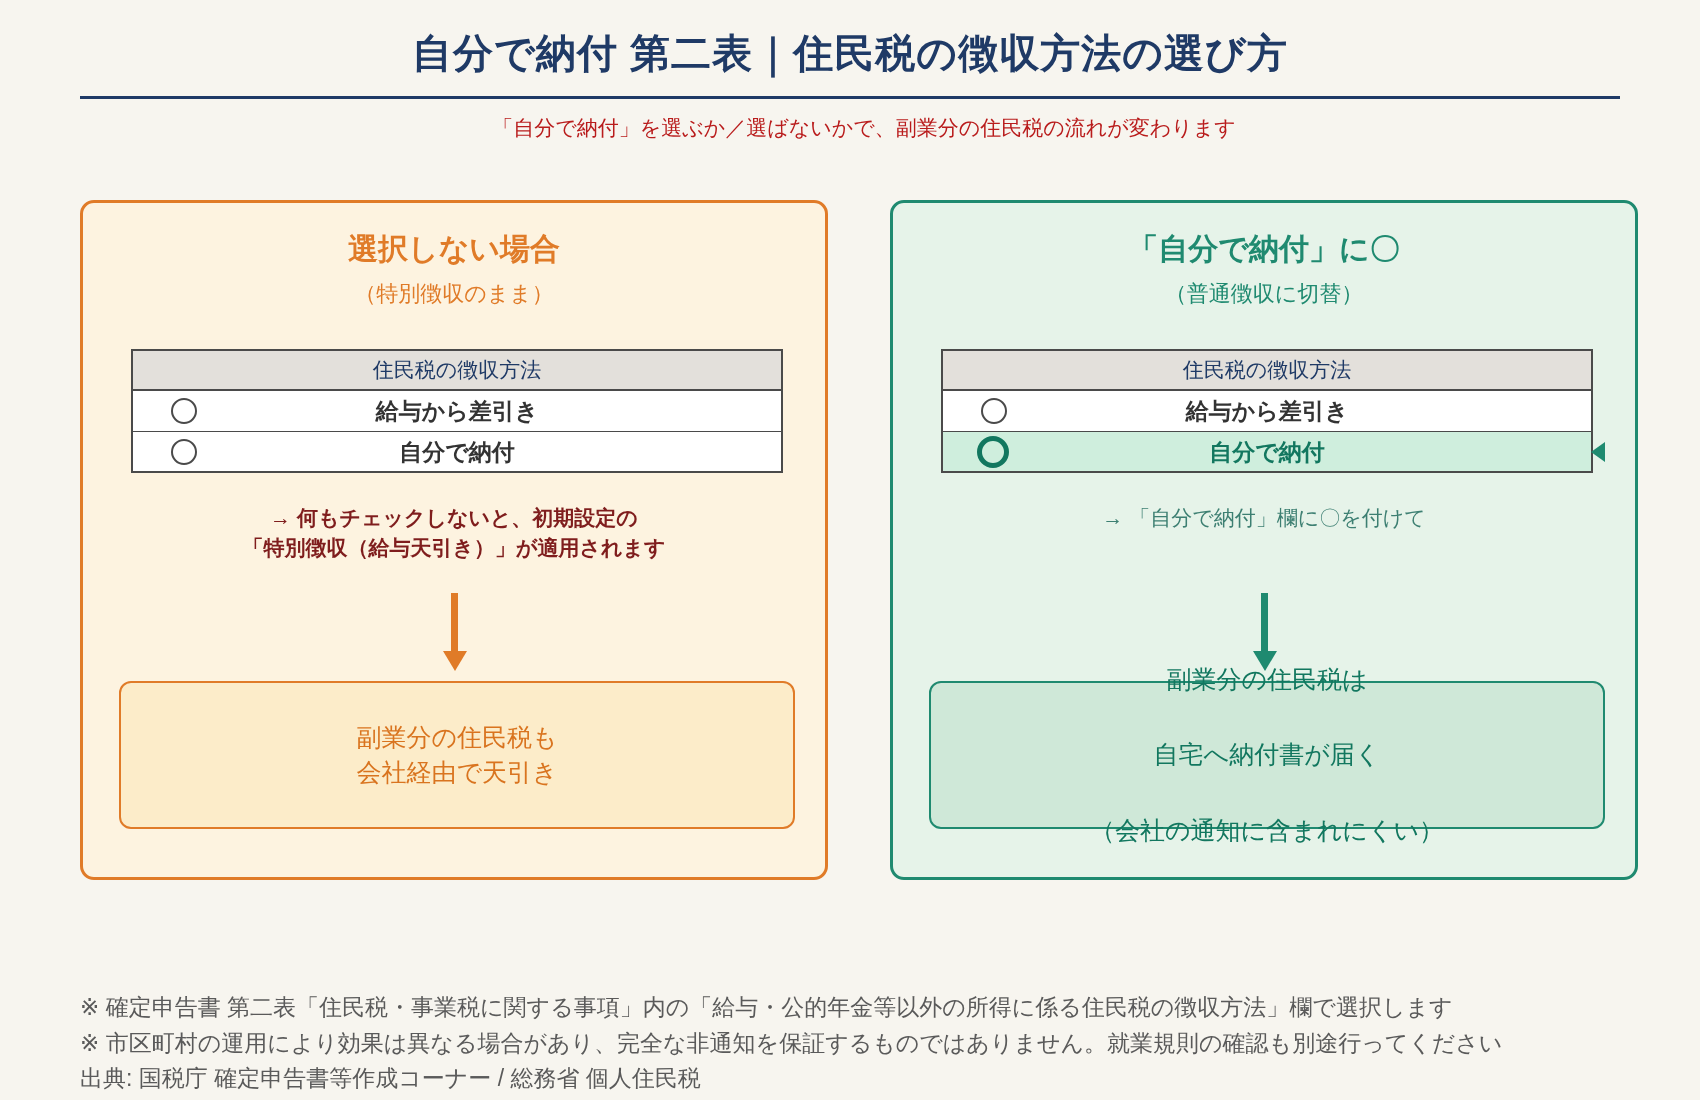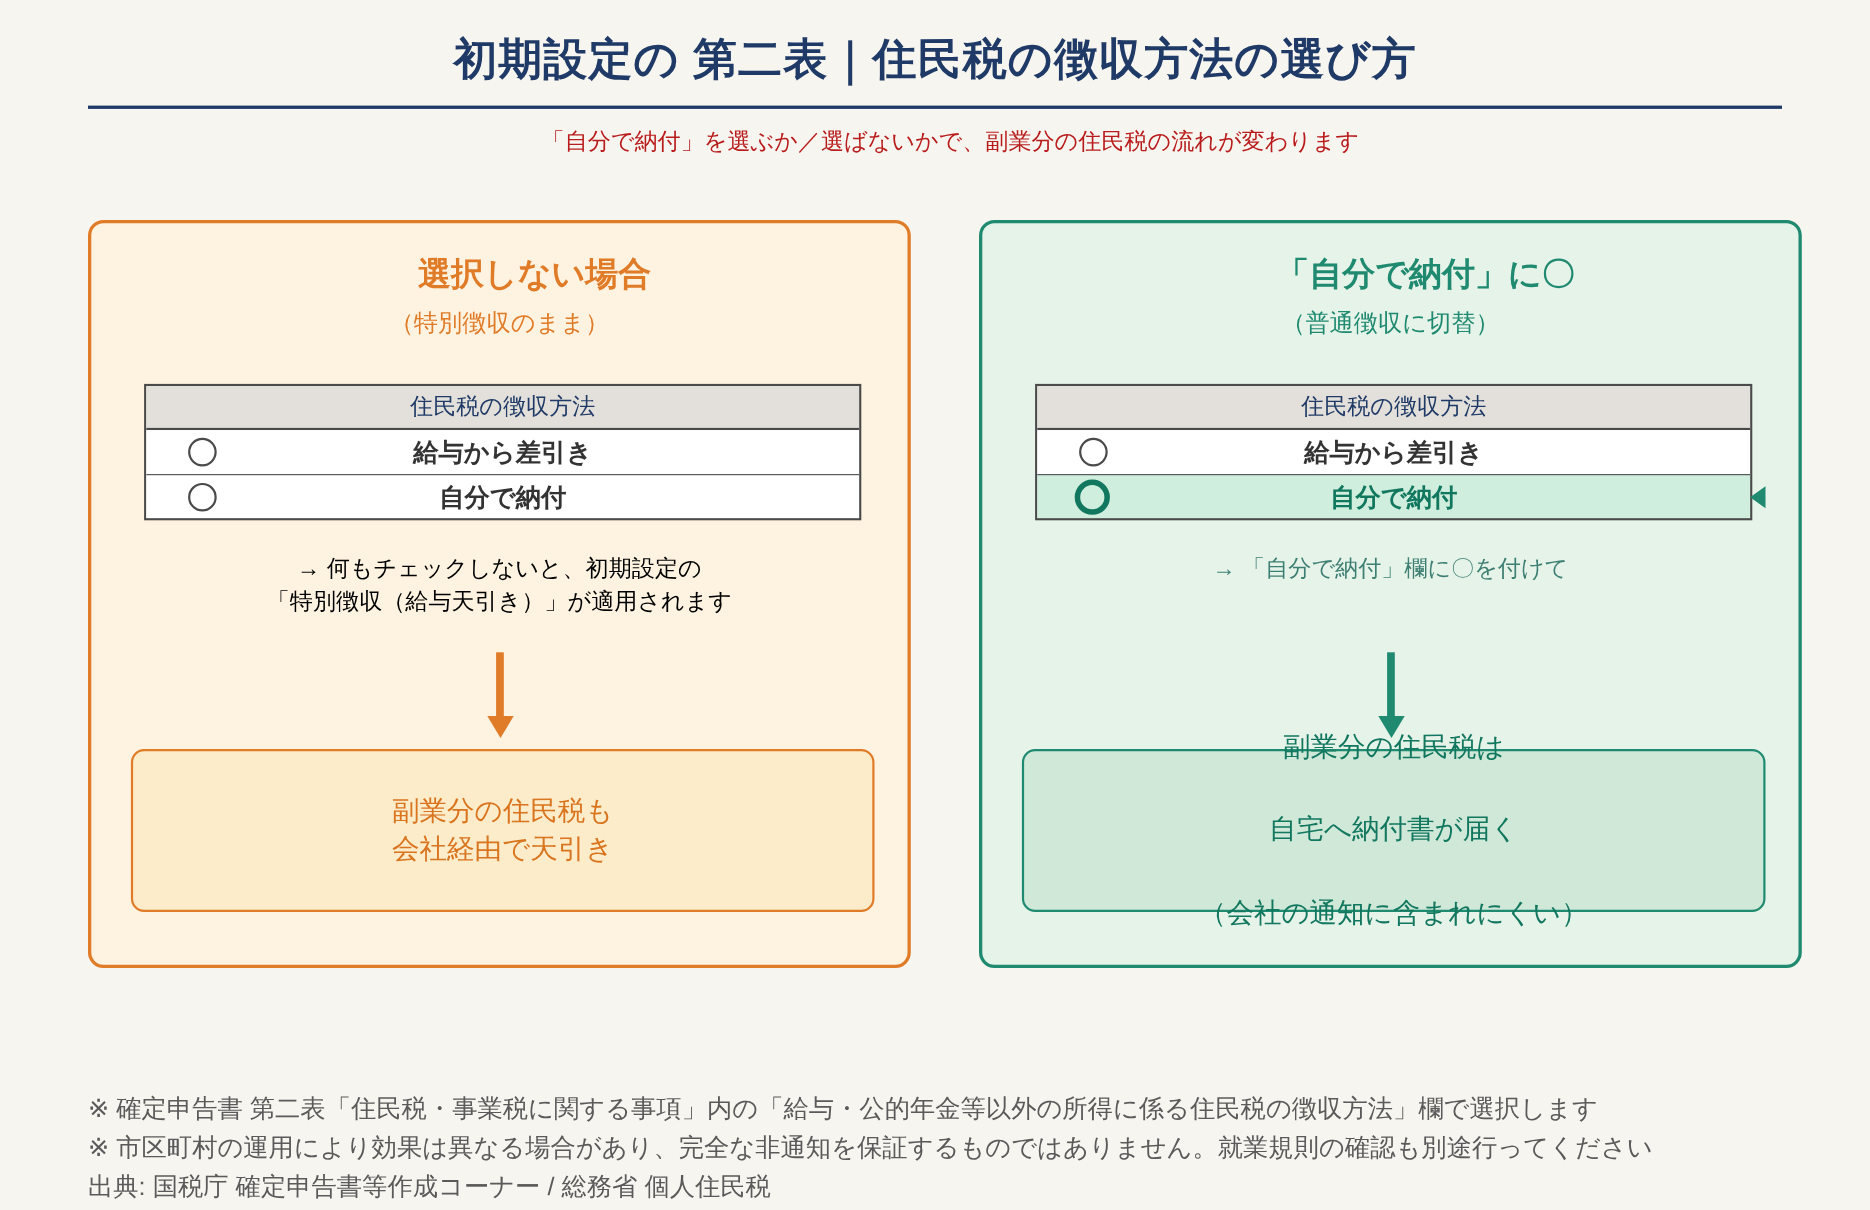--- a/index.html
+++ b/index.html
@@ -73,21 +73,20 @@
   }
 
   .panel-head {
     position: absolute;
     top: 26px;
     left: 0;
     width: 100%;
     text-align: center;
     font-size: 30px;
     font-weight: bold;
-    margin-left: 32px;
   }
   .panel-sub {
     position: absolute;
     top: 76px;
     left: 0;
     width: 100%;
     text-align: center;
     font-size: 22px;
   }
   .panel-left .panel-head, .panel-left .panel-sub { color: #e07b28; }
@@ -158,21 +157,21 @@
   
   .panel-note {
     position: absolute;
     top: 300px;
     left: 0;
     width: 100%;
     text-align: center;
     font-size: 21px;
     line-height: 1.45;
   }
-  .panel-left .panel-note { color: #000000; }
+  .panel-left .panel-note { color: #7f1d1d; font-weight: bold; }
   .panel-right .panel-note { color: #3d7f72; }
 
   
   .arrow {
     position: absolute;
     top: 390px;
     left: 50%;
     transform: translateX(-50%);
     width: 22px;
   }
@@ -233,21 +232,21 @@
     color: #5a5a5a;
     white-space: nowrap;
   }
   .footer div { margin: 0; }
 </style>
 </head>
 <body>
 
 <div class="page">
 
-  <div class="title">初期設定の 第二表｜住民税の徴収方法の選び方</div>
+  <div class="title">自分で納付 第二表｜住民税の徴収方法の選び方</div>
   <div class="title-rule"></div>
   <div class="subtitle">「自分で納付」を選ぶか／選ばないかで、副業分の住民税の流れが変わります</div>
 
   <div class="panel panel-left">
     <div class="panel-head">選択しない場合</div>
     <div class="panel-sub">（特別徴収のまま）</div>
 
     <div class="form-table">
       <div class="ft-head">住民税の徴収方法</div>
       <div class="ft-row">

